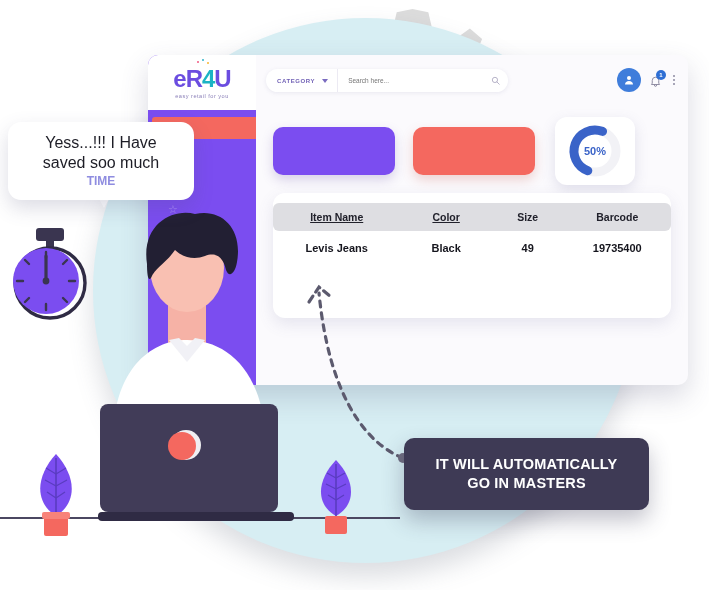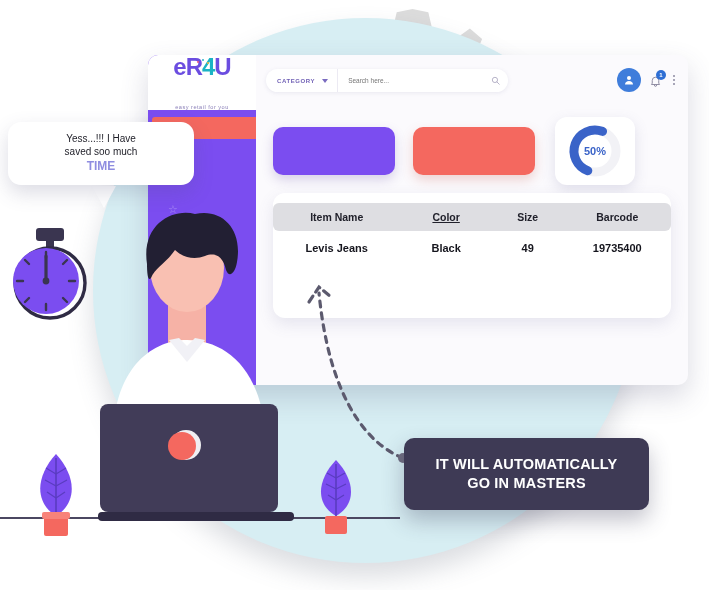--- a/index.html
+++ b/index.html
@@ -49,21 +49,21 @@
   .app-sidebar{
     position:absolute;left:0;top:0;
     width:108px;height:100%;
     background:#7b4df0;
   }
   .sidebar-logo{
     position:absolute;left:0;top:0;
     width:108px;height:55px;
     background:#ffffff;
     display:flex;flex-direction:column;
-    align-items:center;justify-content:space-between;
+    align-items:center;justify-content:center;
   }
   .logo-text{
     font-size:24px;font-weight:bold;
     letter-spacing:-1px;line-height:1;
     color:#6b4de0;
   }
   .logo-text .l-e{color:#6b4de0;}
   .logo-text .l-r{color:#6b4de0;}
   .logo-text .l-4{color:#1bb3c4;}
   .logo-text .l-u{color:#6b4de0;}
@@ -199,21 +199,21 @@
     padding:0;
   }
   table.data-table{
     width:100%;border-collapse:collapse;margin-top:10px;
   }
   table.data-table thead tr{background:#dedee2;}
   table.data-table th{
     font-size:10.5px;font-weight:bold;color:#21212b;
     padding:8px 0;text-align:center;
   }
-  table.data-table th:first-child{border-radius:6px 0 0 6px;}
+  table.data-table th:first-child{border-radius:6px 0 0 6px;text-decoration:underline;}
   table.data-table th:last-child{border-radius:0 6px 6px 0;}
   table.data-table td{
     font-size:11px;font-weight:bold;color:#15151d;
     padding:11px 0;text-align:center;
   }
   .col-item{width:32%;}
   .col-color{width:23%;text-decoration:underline;}
   .col-size{width:18%;}
   .col-barcode{width:27%;}
 
@@ -227,21 +227,21 @@
   .bubble-white{
     position:absolute;left:8px;top:122px;
     width:166px;
     background:#ffffff;border-radius:13px;
     padding:11px 10px 12px;
     text-align:center;
     z-index:30;
     box-shadow:0 8px 20px rgba(80,80,120,.20);
   }
   .bubble-white .line{
-    font-size:10px;color:#1d1d26;line-height:1.28;
+    font-size:16px;color:#1d1d26;line-height:1.28;
   }
   .bubble-white .time{
     color:#8f8de0;font-weight:bold;font-size:12px;
   }
   .bubble-white-tail{
     position:absolute;left:92px;top:186px;
     width:0;height:0;
     border-left:12px solid transparent;
     border-right:12px solid transparent;
     border-top:22px solid #ffffff;

